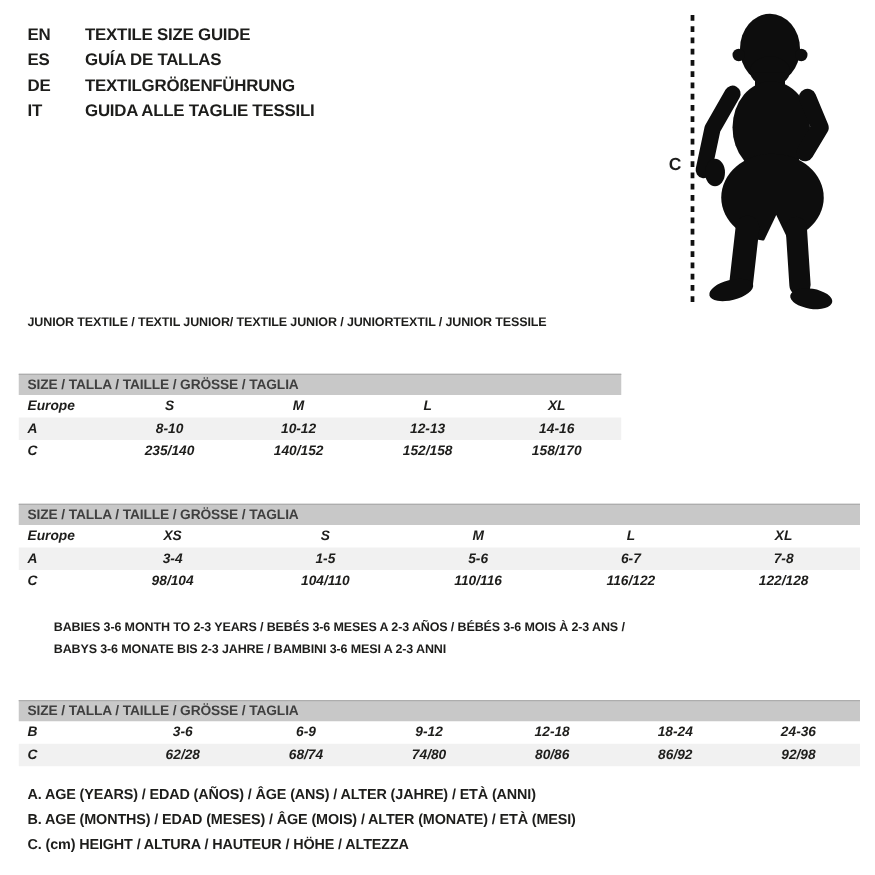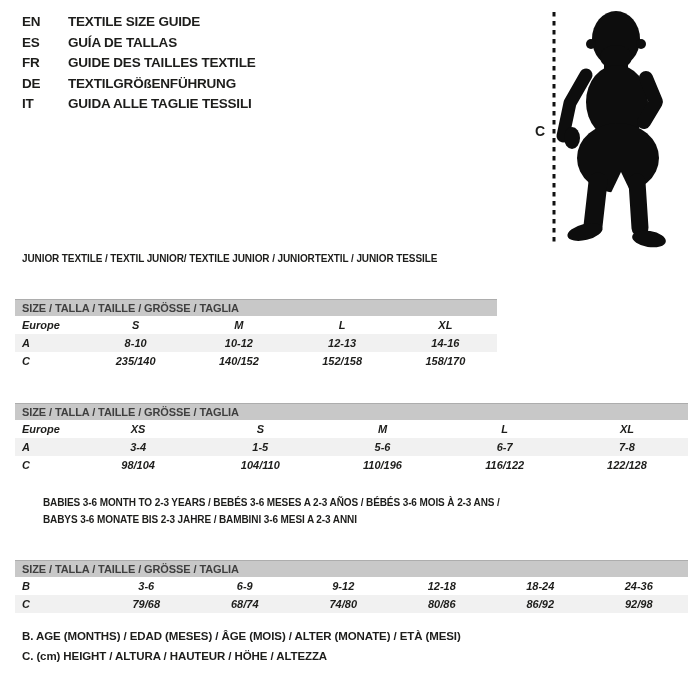--- a/index.html
+++ b/index.html
@@ -2,21 +2,21 @@
 <html style="--size-bar-bg: #c8c8c8; --size-bar-border: #adadad; --shaded-row-bg: #f1f1f1; --silhouette: #0d0d0d; --text: #1d1d1b; --background: #ffffff;"><head>
 <meta charset="utf-8">
 <style>
   html,body{margin:0;padding:0;background:#ffffff;}
   #canvas{
     position:relative;width:700px;height:700px;background:#ffffff;
     font-family:"Liberation Sans",sans-serif;color:#1d1d1b;overflow:hidden;
   }
   
   .lang-block{position:absolute;left:22px;top:14px;}
-  .lang-row{display:flex;align-items:flex-start;height:20.5px;
+  .lang-row{display:flex;align-items:flex-end;height:20.5px;
     font-size:13.5px;font-weight:700;letter-spacing:-0.2px;white-space:nowrap;}
   .lang-code{width:46px;}
   
   #figure-svg{position:absolute;left:0;top:0;}
   #c-label{position:absolute;left:535px;top:123px;font-size:14px;font-weight:700;}
   
   .tbl{position:absolute;left:15px;}
   #table-junior{top:250px;width:482px;}
   #table-children{top:371px;width:673px;}
   #table-babies{top:494px;width:673px;}
@@ -44,24 +44,20 @@
 <div id="canvas">
 
   <div class="lang-block">
       <div class="lang-row">
         <span class="lang-code">EN</span>
         <span class="lang-title">TEXTILE SIZE GUIDE</span>
       </div>
       <div class="lang-row">
         <span class="lang-code">ES</span>
         <span class="lang-title">GUÍA DE TALLAS</span>
-      </div>
-      <div class="lang-row">
-        <span class="lang-code">FR</span>
-        <span class="lang-title">GUIDE DES TAILLES TEXTILE</span>
       </div>
       <div class="lang-row">
         <span class="lang-code">DE</span>
         <span class="lang-title">TEXTILGRÖßENFÜHRUNG</span>
       </div>
       <div class="lang-row">
         <span class="lang-code">IT</span>
         <span class="lang-title">GUIDA ALLE TAGLIE TESSILI</span>
       </div>
     </div>
@@ -133,21 +129,21 @@
           <div class="cell">3-4</div>
           <div class="cell">1-5</div>
           <div class="cell">5-6</div>
           <div class="cell">6-7</div>
           <div class="cell">7-8</div>
         </div>
         <div class="row">
           <div class="cell-label">C</div>
           <div class="cell">98/104</div>
           <div class="cell">104/110</div>
-          <div class="cell">110/196</div>
+          <div class="cell">110/116</div>
           <div class="cell">116/122</div>
           <div class="cell">122/128</div>
         </div>
       </div>
     </section>
   <section class="tbl" id="table-babies">
       <div class="tbl-title">
         <div>BABIES 3-6 MONTH TO 2-3 YEARS / BEBÉS 3-6 MESES A 2-3 AÑOS / BÉBÉS 3-6 MOIS À 2-3 ANS /</div>
         <div>BABYS 3-6 MONATE BIS 2-3 JAHRE / BAMBINI 3-6 MESI A 2-3 ANNI</div>
       </div>
@@ -157,28 +153,29 @@
           <div class="cell-label">B</div>
           <div class="cell">3-6</div>
           <div class="cell">6-9</div>
           <div class="cell">9-12</div>
           <div class="cell">12-18</div>
           <div class="cell">18-24</div>
           <div class="cell">24-36</div>
         </div>
         <div class="row shaded">
           <div class="cell-label">C</div>
-          <div class="cell">79/68</div>
+          <div class="cell">62/28</div>
           <div class="cell">68/74</div>
           <div class="cell">74/80</div>
           <div class="cell">80/86</div>
           <div class="cell">86/92</div>
           <div class="cell">92/98</div>
         </div>
       </div>
     </section>
 
   <div class="legend-block">
+      <div class="legend-line">A. AGE (YEARS) / EDAD (AÑOS) / ÂGE (ANS) / ALTER (JAHRE) / ETÀ (ANNI)</div>
       <div class="legend-line">B. AGE (MONTHS) / EDAD (MESES) / ÂGE (MOIS) / ALTER (MONATE) / ETÀ (MESI)</div>
       <div class="legend-line">C. (cm) HEIGHT / ALTURA / HAUTEUR / HÖHE / ALTEZZA</div>
     </div>
 
 </div>
 
 </body></html>

